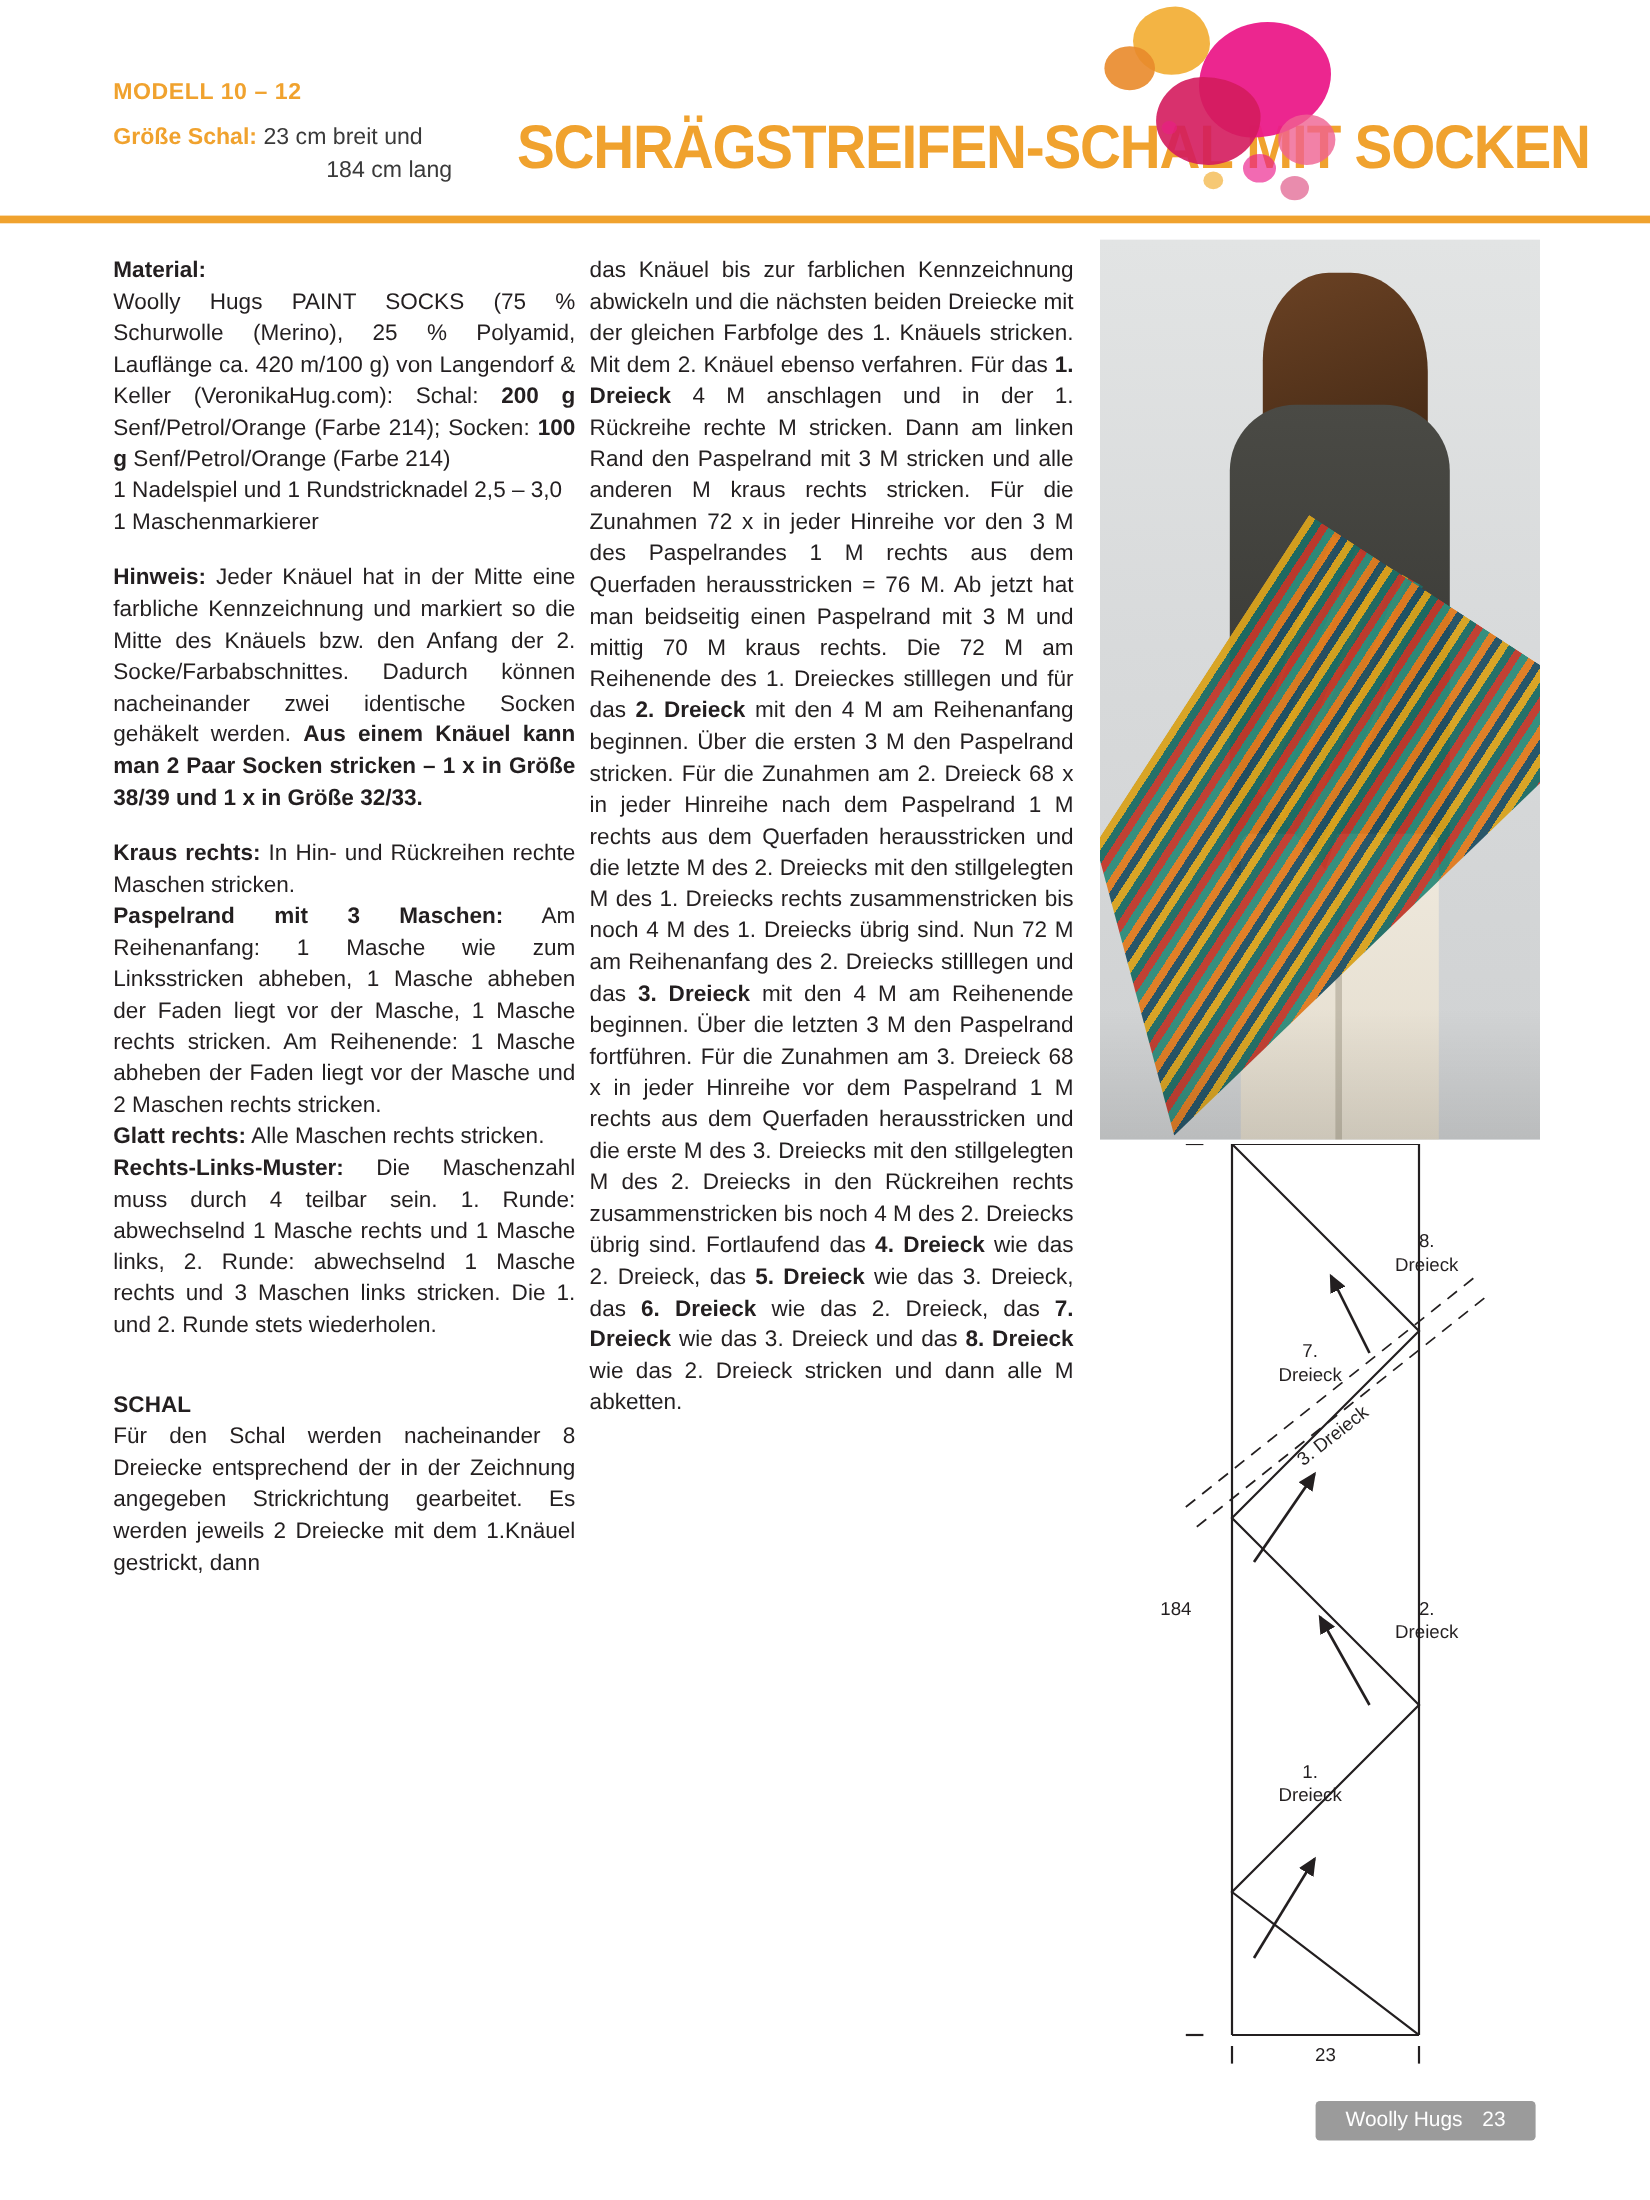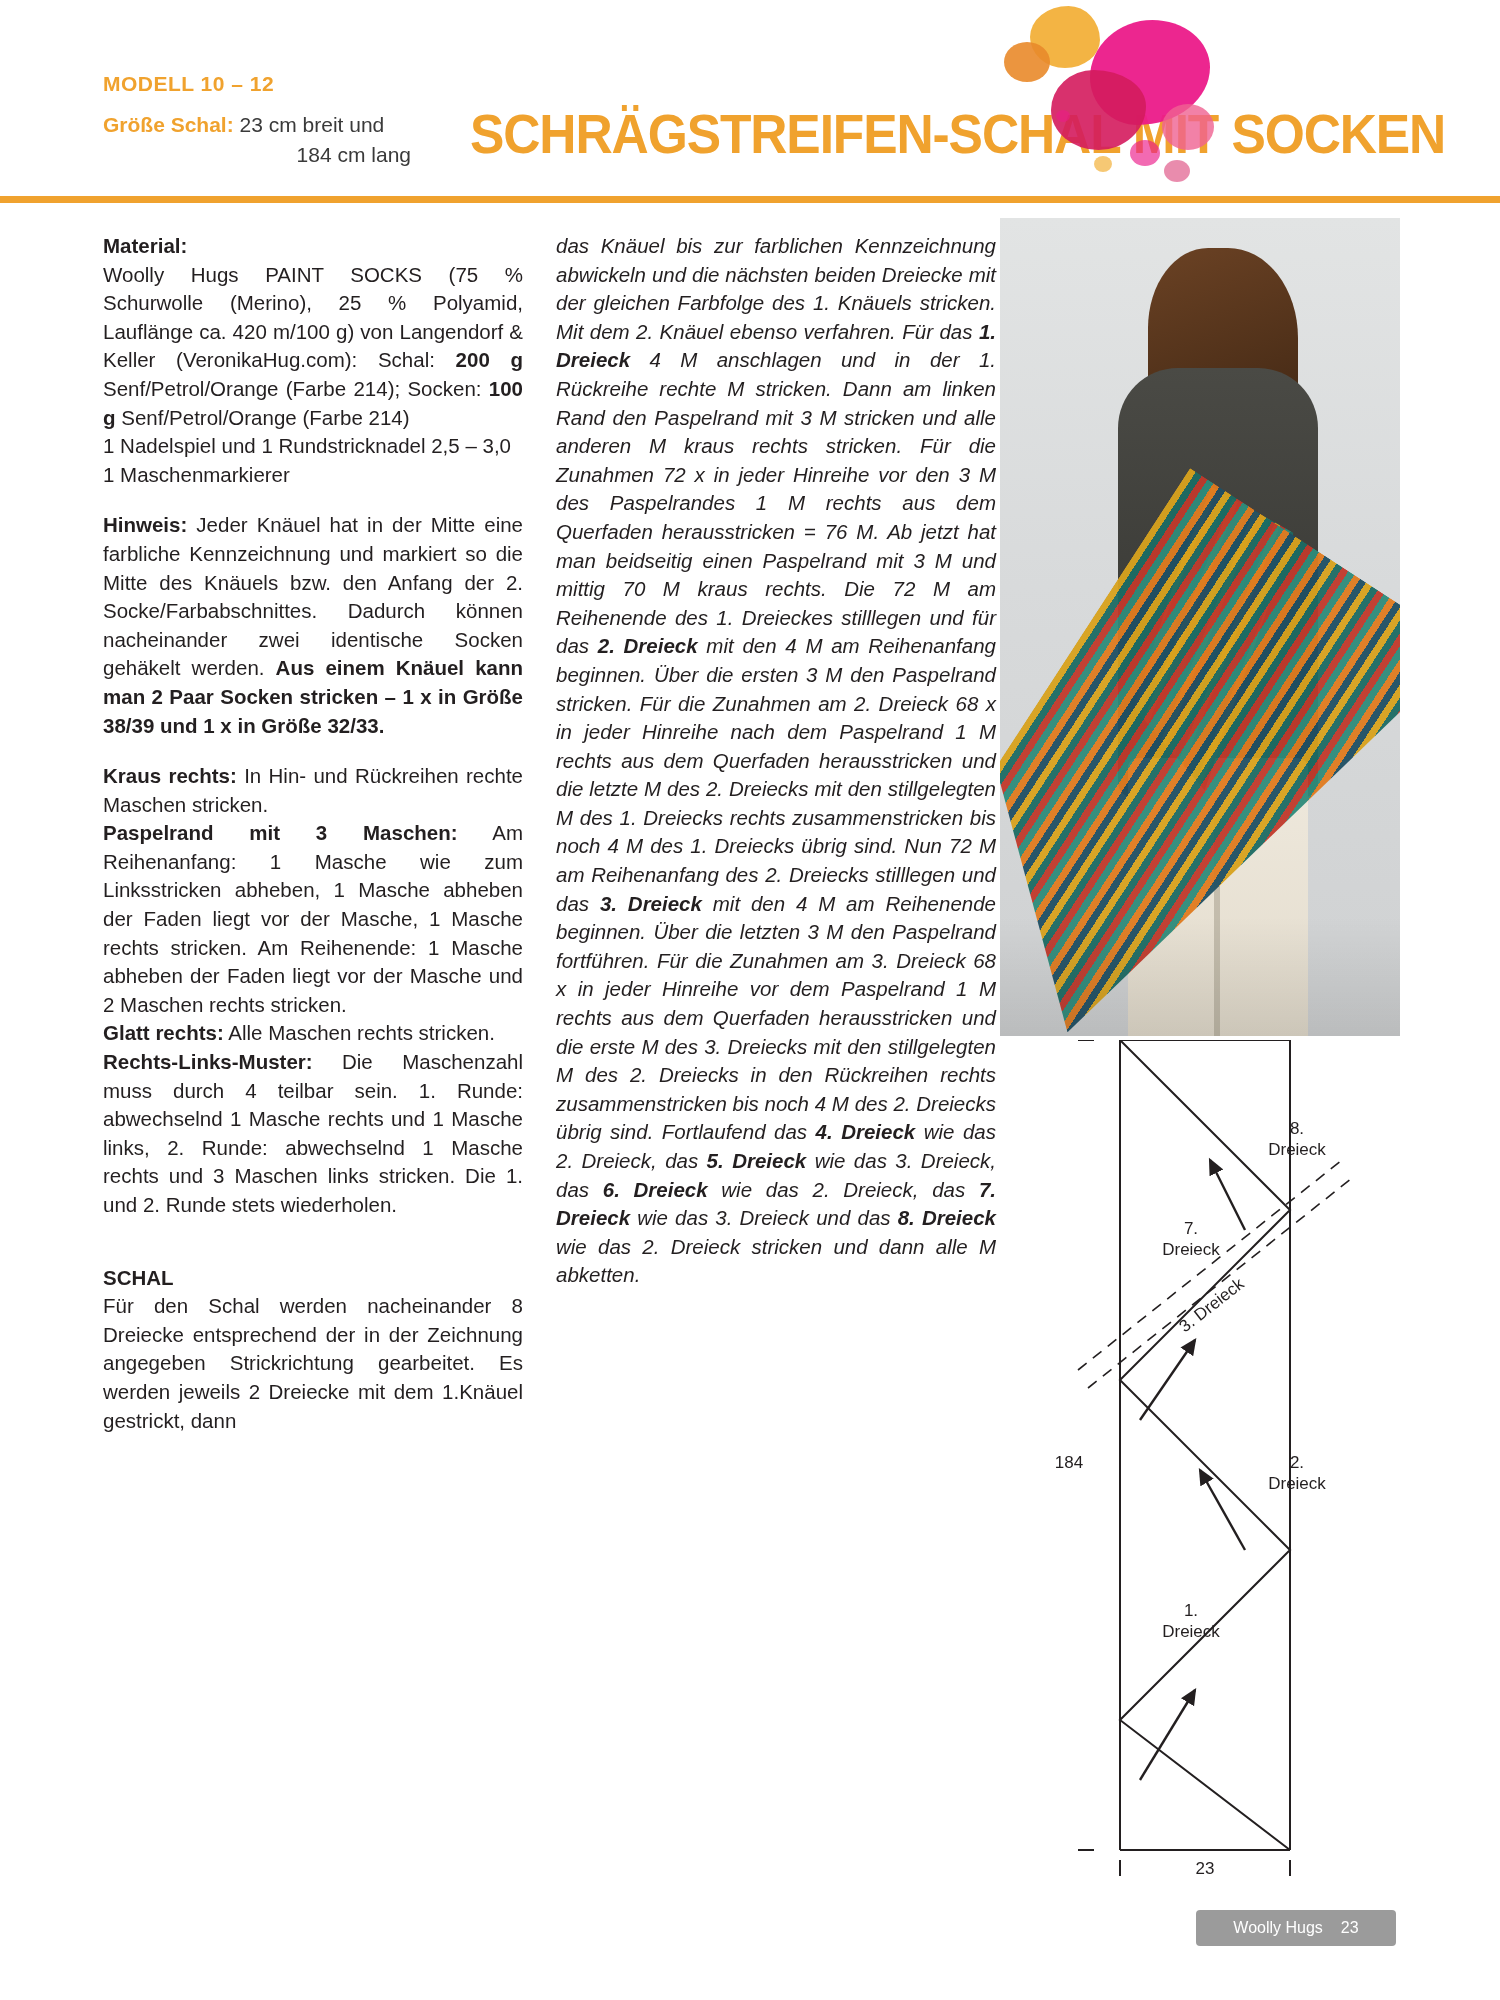--- a/index.html
+++ b/index.html
@@ -109,21 +109,21 @@
     top: 232px;
     font-size: 20.5px;
     line-height: 28.6px;
     text-align: justify;
     text-justify: inter-word;
     color: #231f20;
   }
   .col p { margin: 0; }
   .col .gap { height: 22px; }
   .col-left  { left: 103px; width: 420px; }
-  .col-mid   { left: 556px; width: 440px; font-style: italic; }
+  .col-mid   { left: 536px; width: 440px; }
   b, strong { font-weight: bold; }
 
   
   .photo {
     position: absolute;
     left: 1000px;
     top: 218px;
     width: 400px;
     height: 818px;
     overflow: hidden;
@@ -220,21 +220,21 @@
   
   .footer-badge {
     position: absolute;
     right: 104px;
     bottom: 54px;
     width: 200px;
     height: 36px;
     background: #9b9b9b;
     border-radius: 4px;
     color: #ffffff;
-    font-size: 16px;
+    font-size: 19px;
     display: flex;
     align-items: center;
     justify-content: center;
     gap: 18px;
   }
 </style>
 </head>
 <body>
 
 <div class="header">

